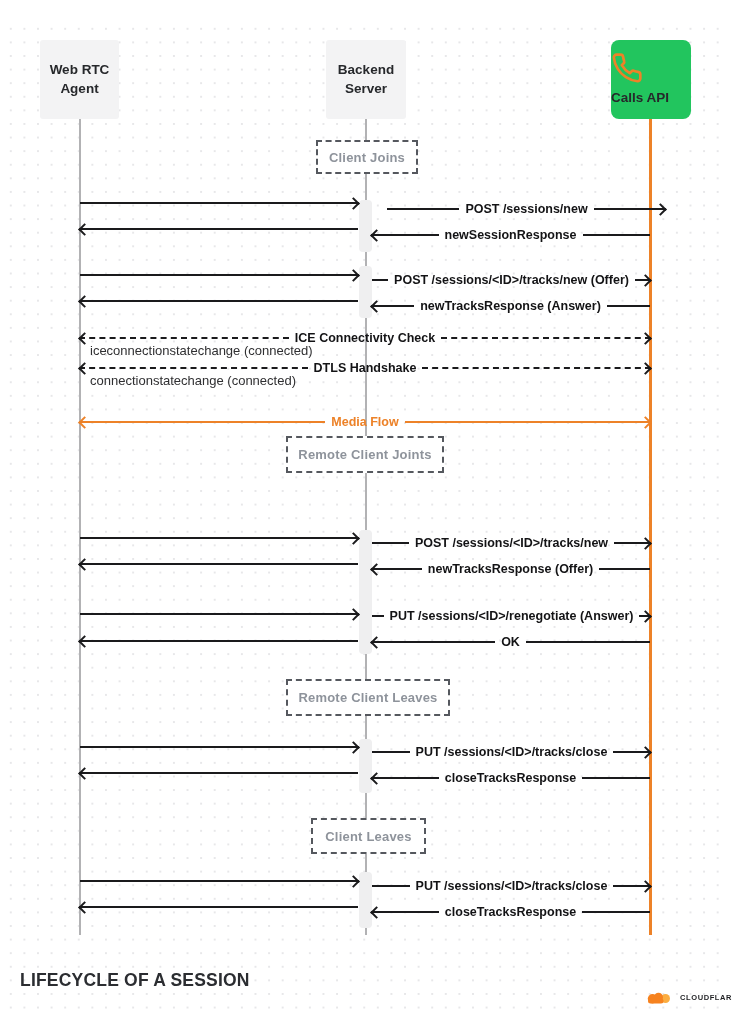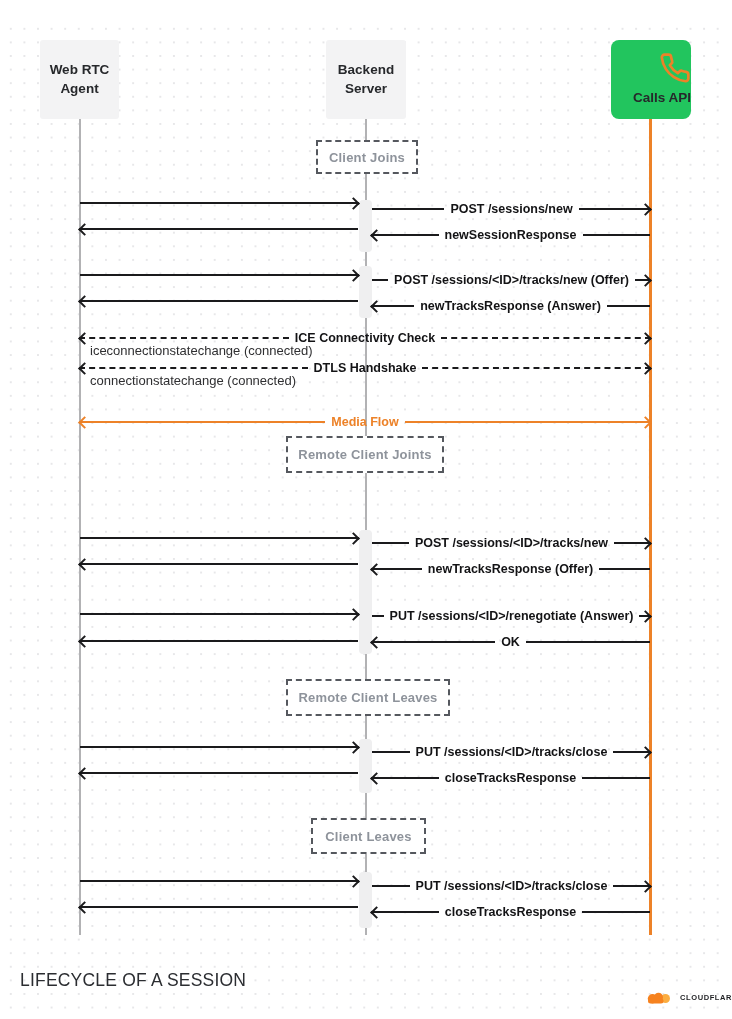--- a/index.html
+++ b/index.html
@@ -12,21 +12,21 @@
     position:absolute;left:4px;right:4px;top:22px;bottom:10px;
     background-image:radial-gradient(#e7e7e9 1.1px, transparent 1.3px);
     background-size:13.6px 13.6px;
     pointer-events:none;
   }
   .lifeline{position:absolute;top:119px;height:816px;width:2px;background:#b2b2b4;}
   .lifeline.api{width:2.5px;background:#ED8228;}
   .activation{position:absolute;left:359px;width:13px;background:#efeff0;border-radius:4px;}
   .actor{
     position:absolute;top:40px;height:79px;background:#f3f3f4;border-radius:3px;
-    display:flex;flex-direction:column;align-items:flex-end;justify-content:center;
+    display:flex;flex-direction:column;align-items:flex-start;justify-content:center;
     text-align:center;font-weight:700;font-size:13.5px;line-height:1.35;color:#26282b;
   }
   .actor.api{background:#22c55e;border-radius:8px;gap:5px;}
   .actor.api .alabel{font-size:13.5px;}
   .phone-icon{width:32px;height:32px;display:block;}
   .step{
     position:absolute;background:#ffffff;border:2px dashed #55585e;
     display:flex;align-items:center;justify-content:center;
     font-weight:600;color:#8e939b;font-size:13px;letter-spacing:.2px;white-space:nowrap;
   }
@@ -35,21 +35,21 @@
   .seg.dash{border-top-style:dashed;}
   .mlabel{flex:0 0 auto;padding:0 6px;font-weight:700;font-size:12.5px;color:#131315;white-space:nowrap;transform:translateY(-0.5px);}
   .head{flex:0 0 auto;width:9px;height:9px;box-sizing:border-box;}
   .head.r{border-top:2.6px solid #1a1a1c;border-right:2.6px solid #1a1a1c;transform:rotate(45deg);margin-left:-10px;}
   .head.l{border-top:2.6px solid #1a1a1c;border-left:2.6px solid #1a1a1c;transform:rotate(-45deg);margin-right:-10px;}
   .msg.orange .seg{border-color:#ED8228;}
   .msg.orange .head{border-color:#ED8228;}
   .msg.orange .mlabel{color:#ED8228;}
   .sublabel{position:absolute;left:10px;top:13px;font-size:13px;font-weight:400;color:#2f2f31;white-space:nowrap;}
   .footer-title{
-    position:absolute;left:20px;top:970px;font-size:17.5px;font-weight:400;
+    position:absolute;left:20px;top:970px;font-size:17.5px;font-weight:700;
     letter-spacing:.2px;color:#2b2d31;
   }
   .brand{position:absolute;left:645px;top:991px;display:flex;align-items:center;gap:9px;}
   .brand-word{font-size:7.5px;font-weight:800;letter-spacing:.6px;color:#1f2023;}
   .cloud-icon{display:block;}
 </style>
 </head>
 <body>
 
 <div class="dotgrid"></div>
@@ -87,21 +87,21 @@
   <span>Remote Client Leaves</span>
 </div>
 <div class="step" style="left:311px;top:818px;width:111px;height:32px;">
   <span>Client Leaves</span>
 </div>
 
 <div class="msg" style="left:80px;top:195px;width:278px;">
   <span class="seg"></span>
     <span class="head r"></span>
 </div>
-<div class="msg" style="left:372px;top:201px;width:278px;">
+<div class="msg" style="left:372px;top:201px;width:278px;padding-left:15px;">
   <span class="seg"></span>
   <span class="mlabel">POST /sessions/new</span>
   <span class="seg"></span>
     <span class="head r"></span>
 </div>
 <div class="msg" style="left:80px;top:221px;width:278px;">
   <span class="head l"></span>
     <span class="seg"></span>
 </div>
 <div class="msg" style="left:372px;top:227px;width:278px;">

